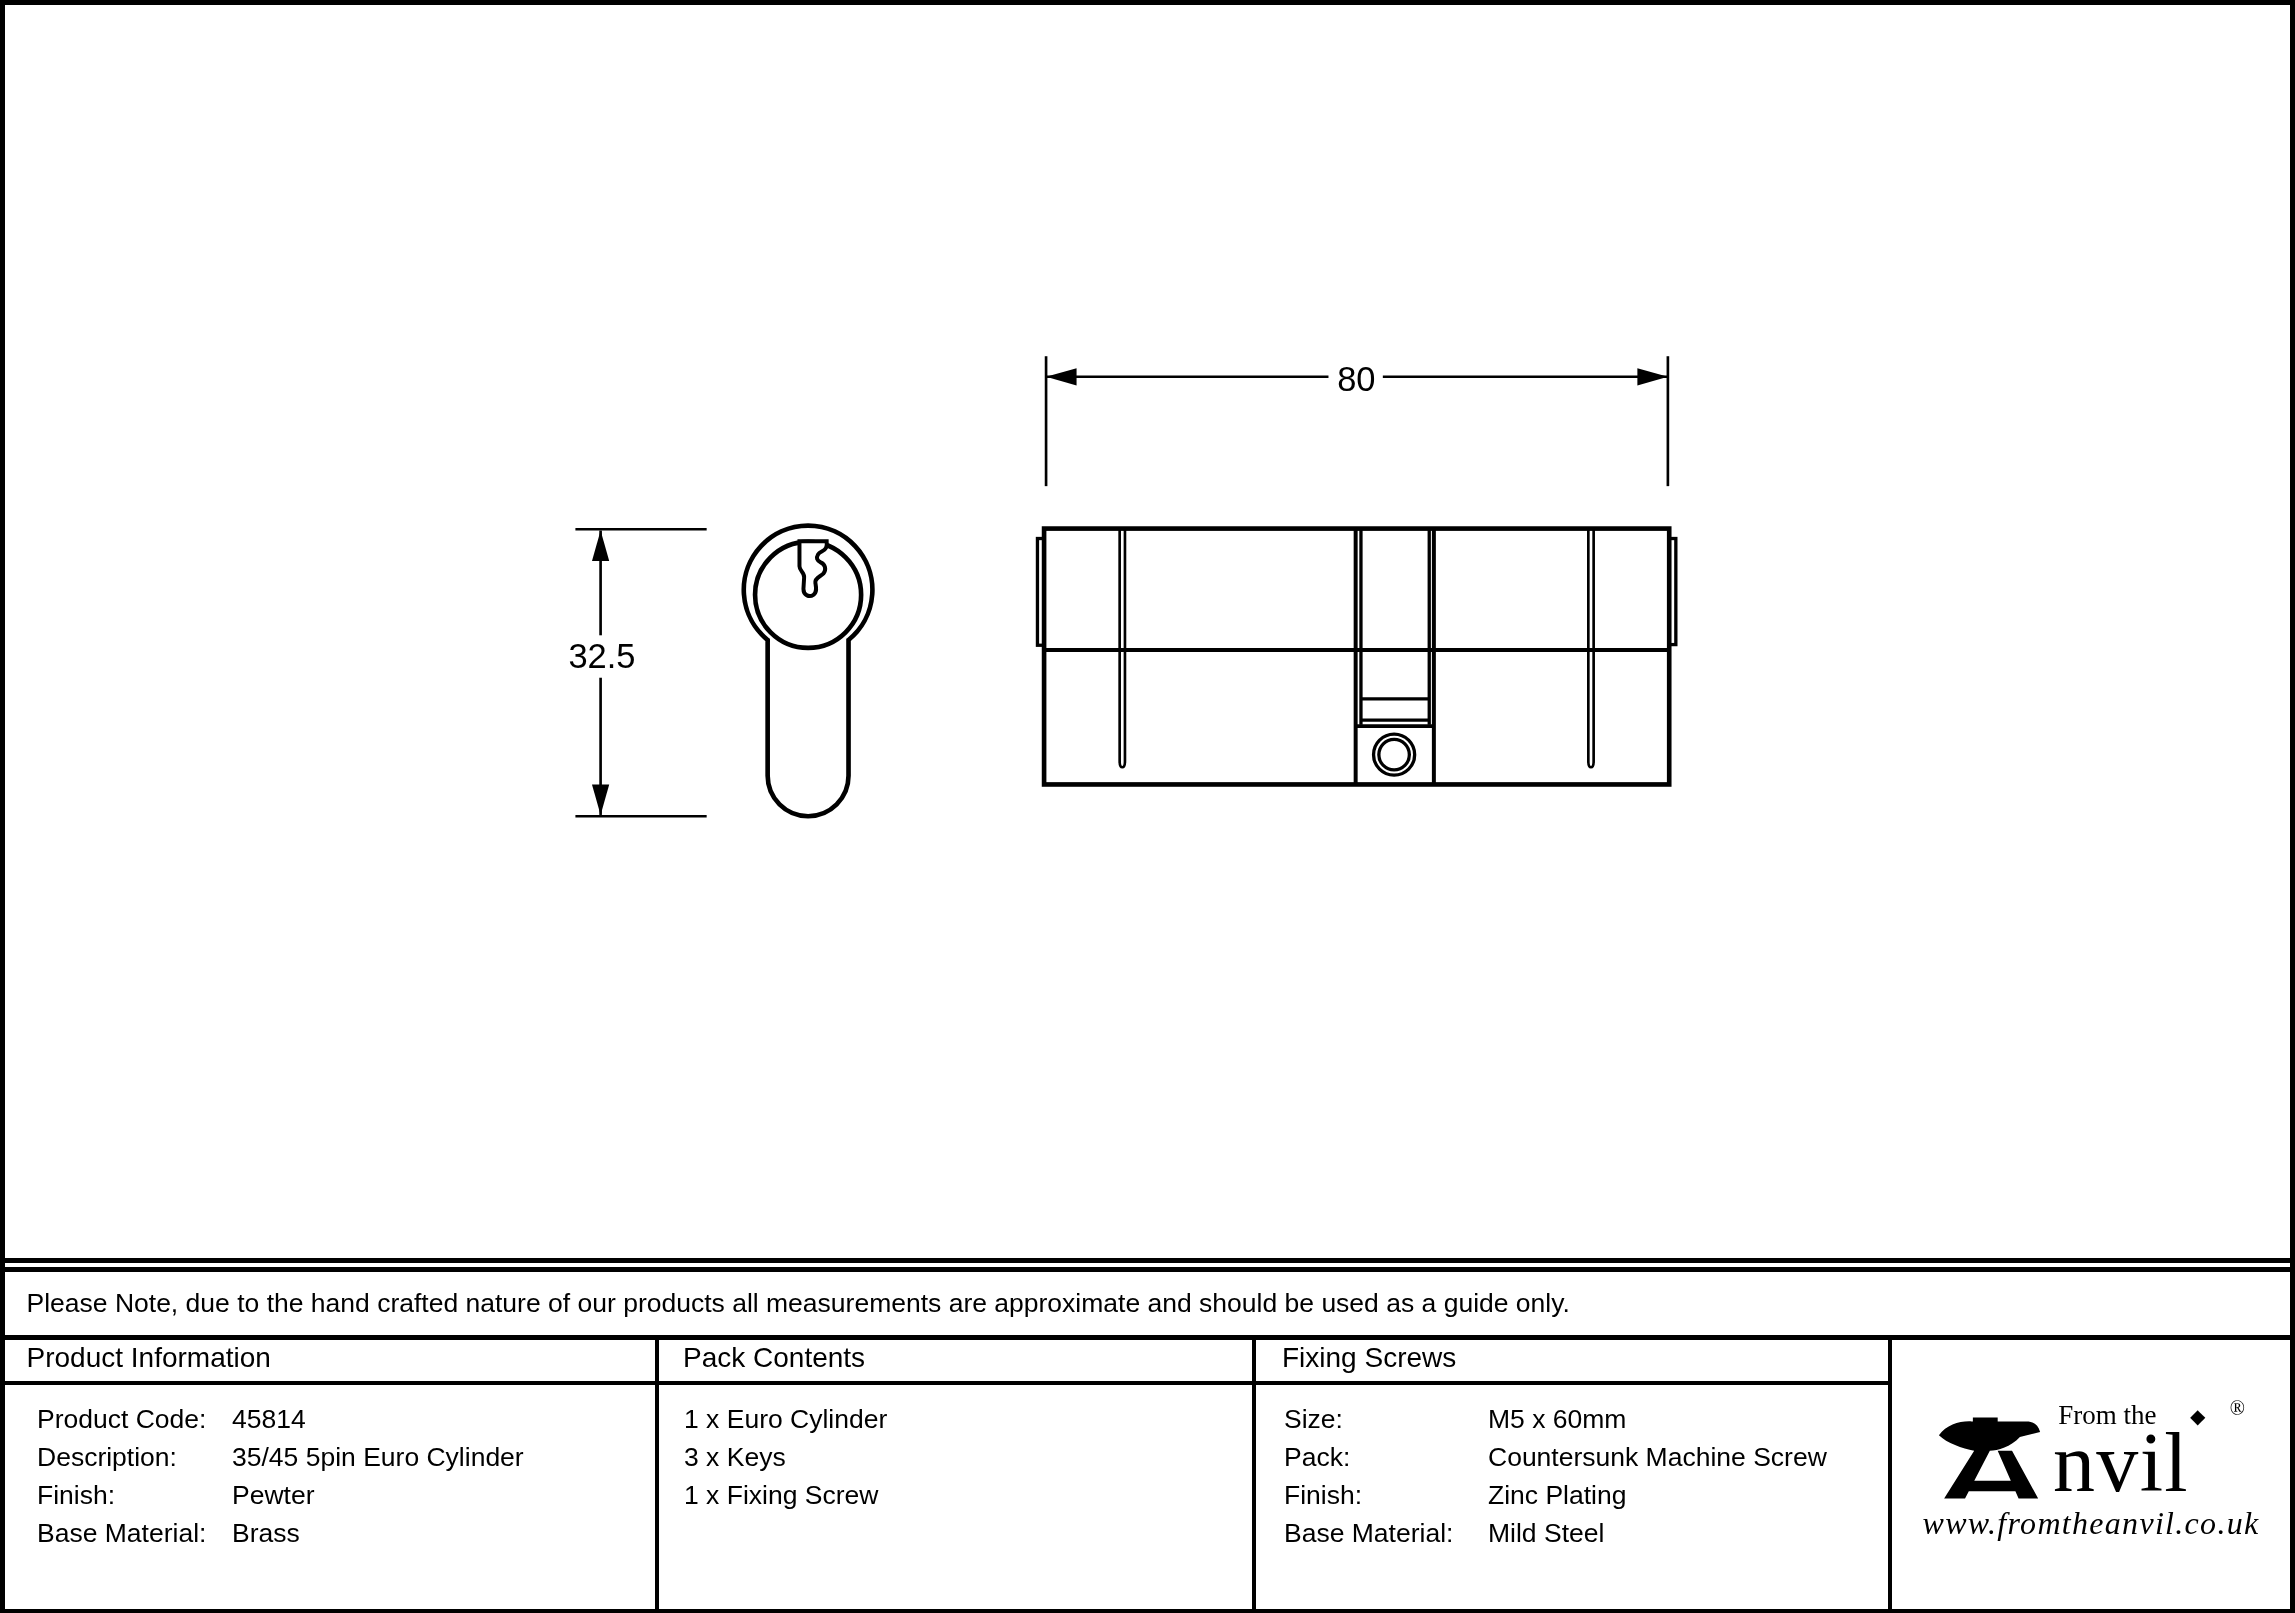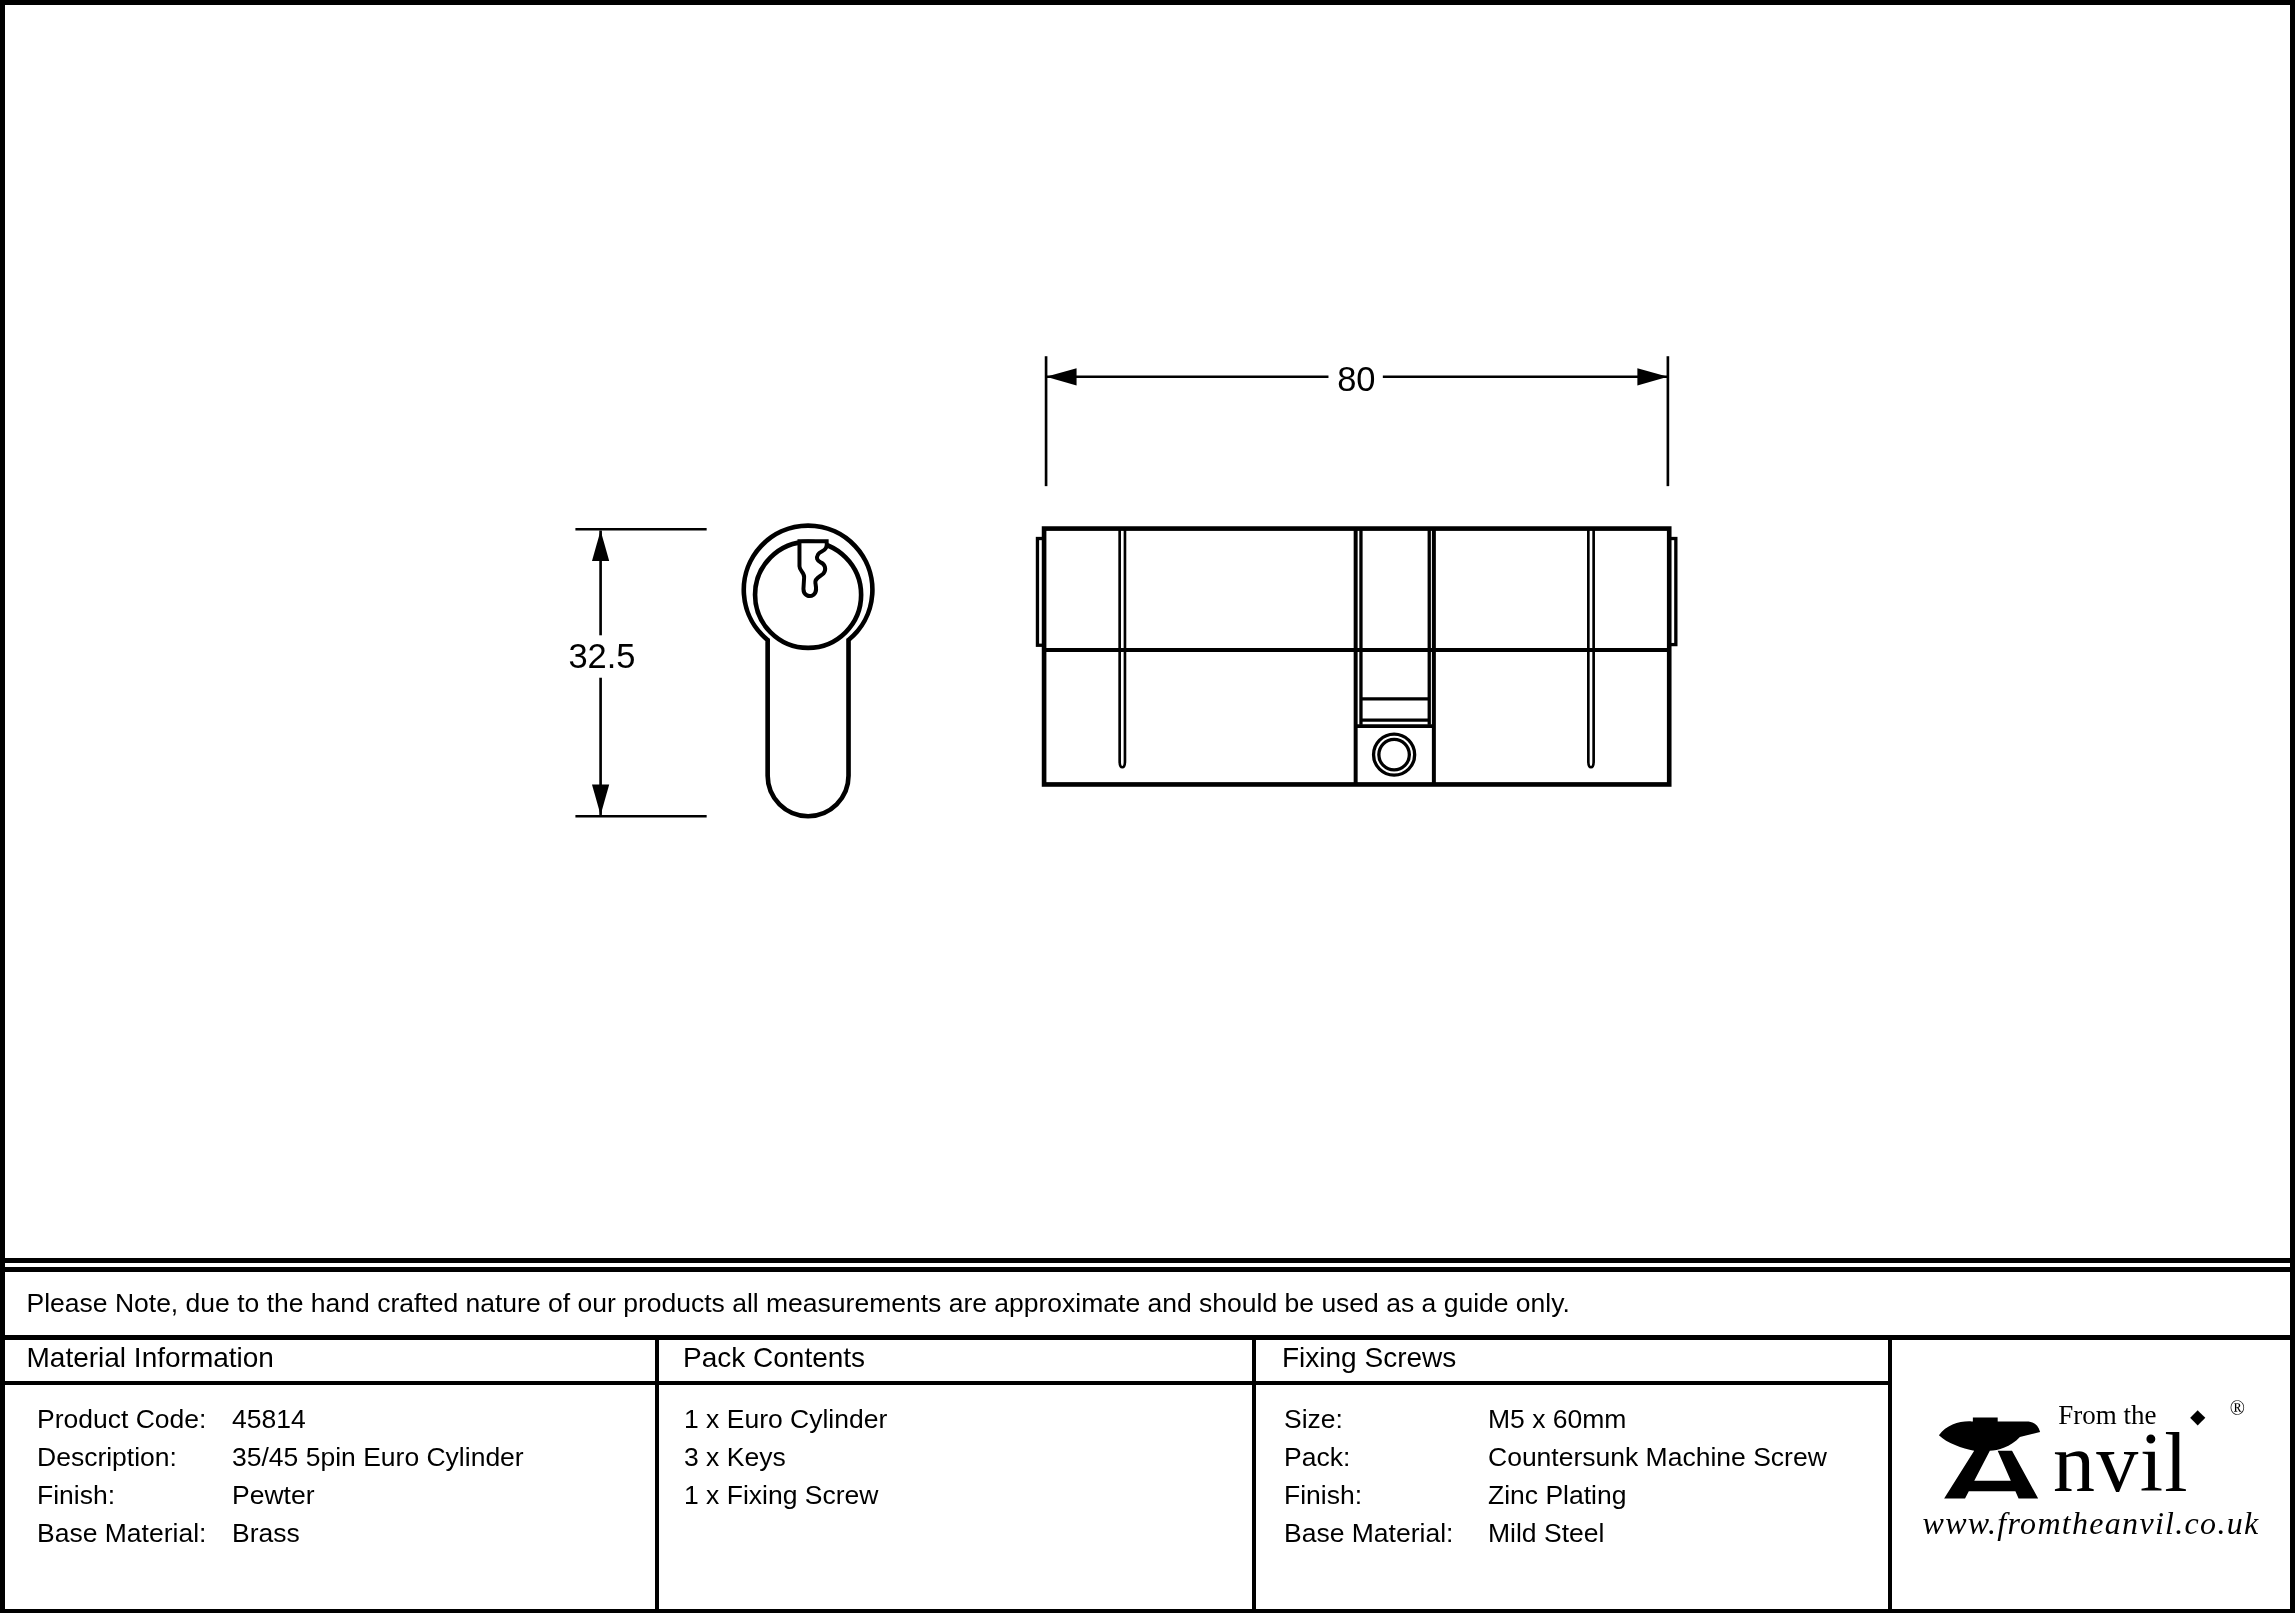--- a/index.html
+++ b/index.html
@@ -145,21 +145,21 @@
   <div class="hline" style="top:1267px"></div>
 
   <div class="note-text">Please Note, due to the hand crafted nature of our products all measurements are approximate and should be used as a guide only.</div>
   <div class="hline" style="top:1335px"></div>
 
   <div class="hline header-bottom" style="top:1381px"></div>
   <div class="vline" style="left:655px"></div>
   <div class="vline" style="left:1252px"></div>
   <div class="vline" style="left:1888px"></div>
 
-  <div class="col-header" style="left:26.5px">Material Information</div>
+  <div class="col-header" style="left:26.5px">Product Information</div>
   <div class="col-header" style="left:683px">Pack Contents</div>
   <div class="col-header" style="left:1282px">Fixing Screws</div>
 
   <div class="kv-grid" style="left:37px">
     <span>Product Code:</span>
     <span>45814</span>
     <span>Description:</span>
     <span>35/45 5pin Euro Cylinder</span>
     <span>Finish:</span>
     <span>Pewter</span>

